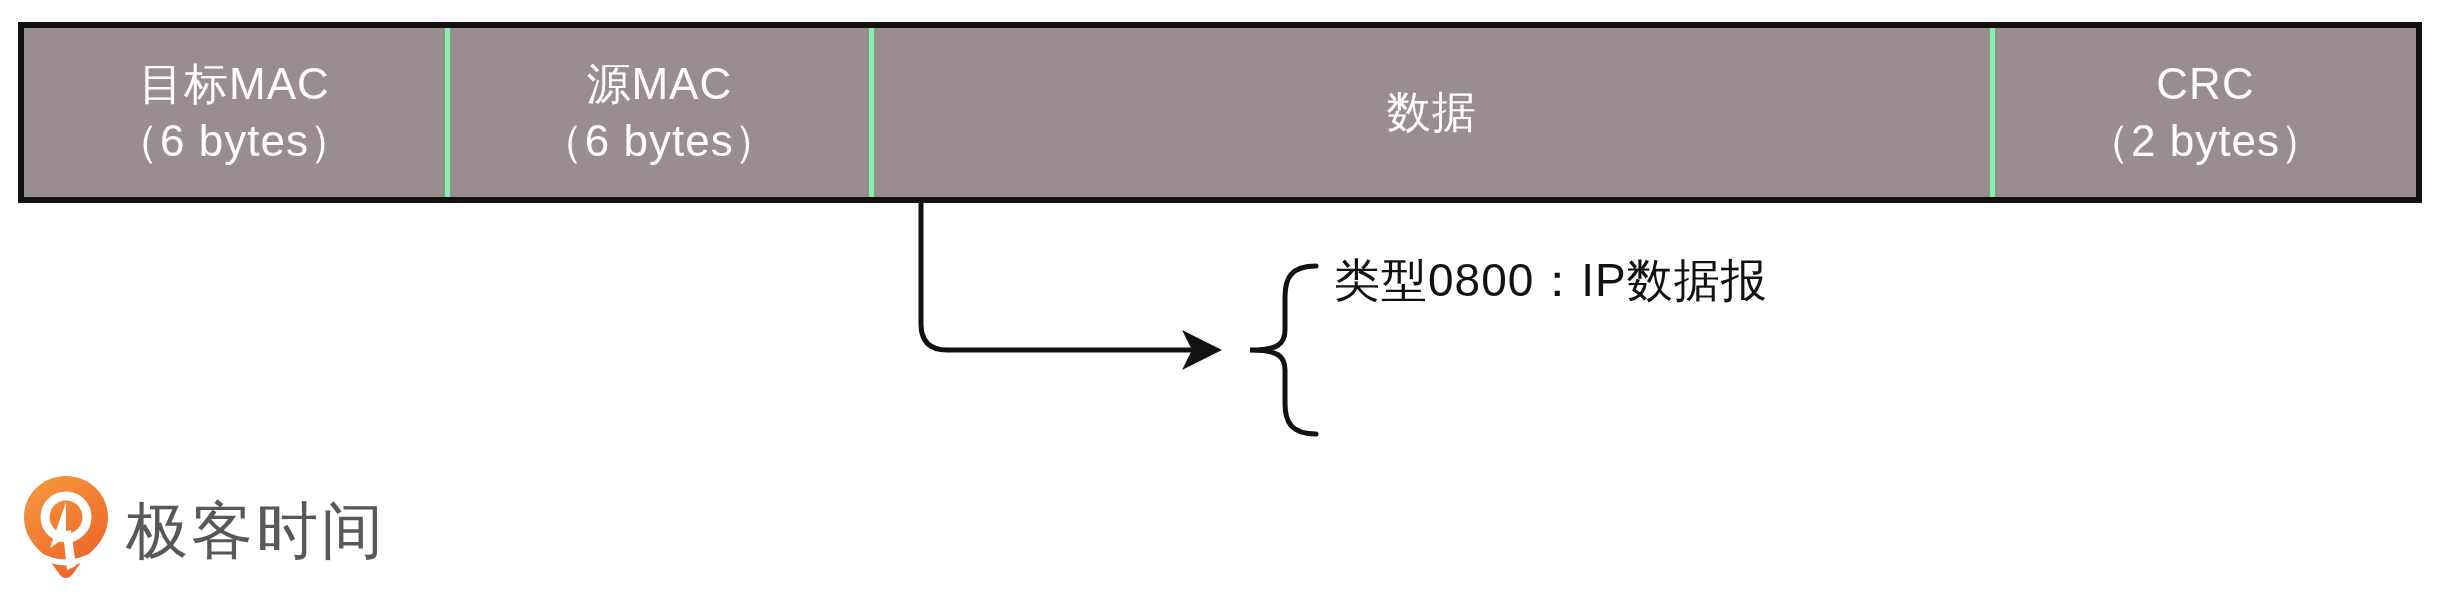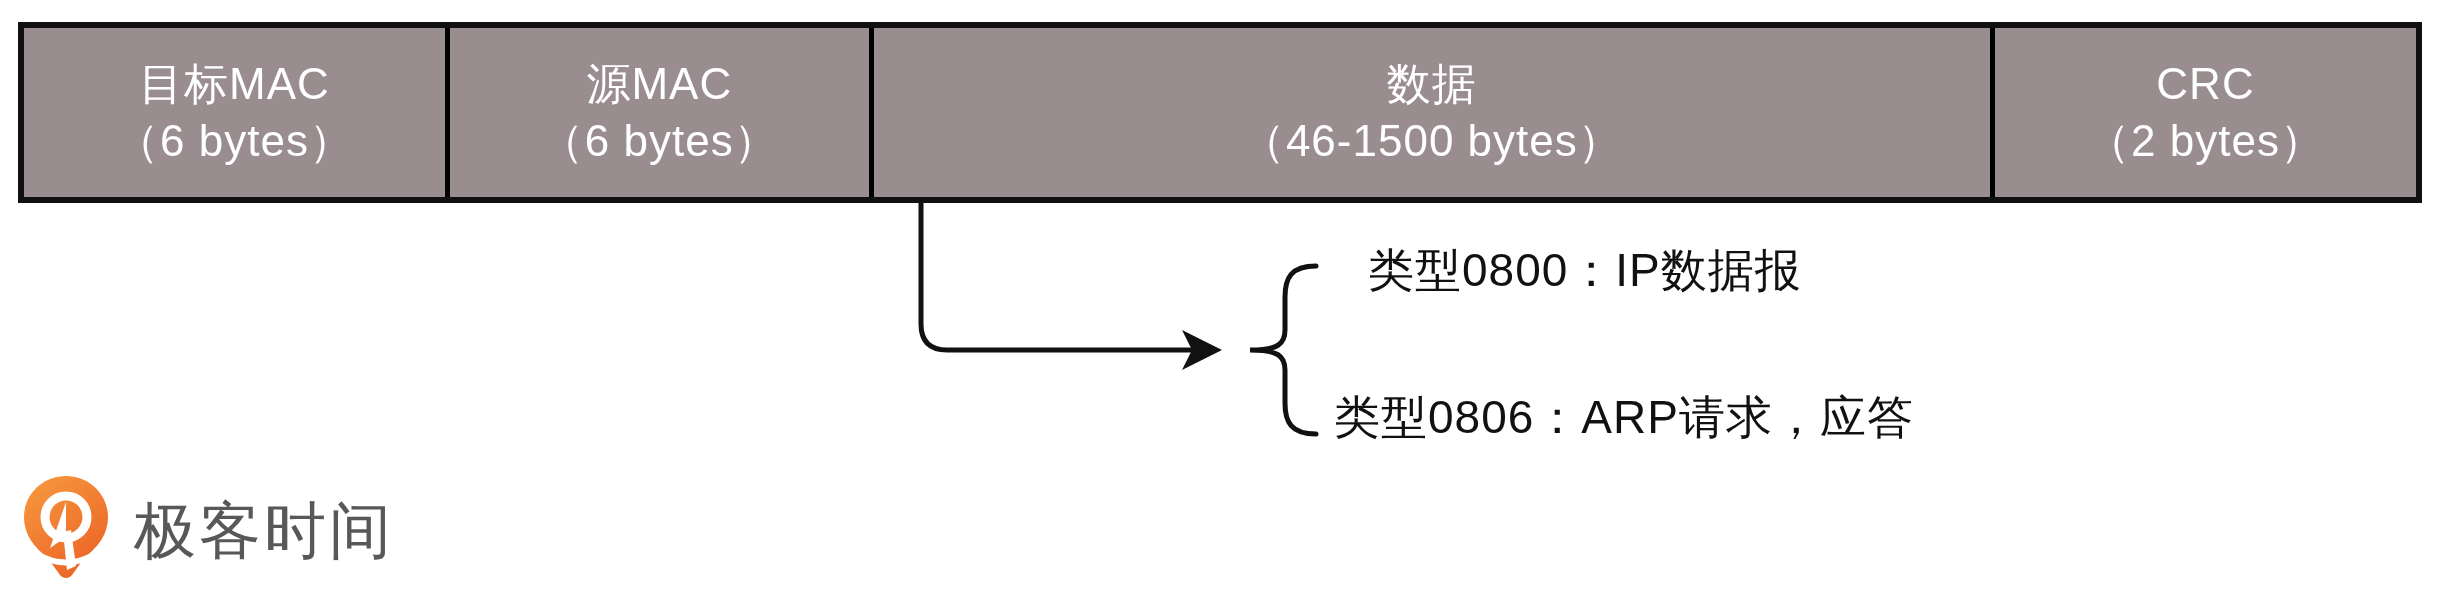--- a/index.html
+++ b/index.html
@@ -14,21 +14,21 @@
     overflow: hidden;
   }
 
   
   .frame-table {
     position: absolute;
     left: 18px;
     top: 22px;
     width: 2404px;
     height: 181px;
-    background: #000000;
+    background: #86efac;
     border: 6px solid #111111;
     display: flex;
     gap: 5px;
   }
   .frame-cell {
     background: #9a8d90;
     color: #ffffff;
     display: flex;
     flex-direction: column;
     align-items: center;
@@ -55,31 +55,31 @@
 
   
   .annotation {
     position: absolute;
     color: #111111;
     font-size: 46px;
     white-space: nowrap;
     transform: translateY(-50%);
     letter-spacing: 1px;
   }
-  .ann-1 { left: 1334px; top: 271px; margin-left: 34px; }
+  .ann-1 { left: 1334px; top: 281px; }
   .ann-2 { left: 1334px; top: 418px; }
 
   
   .logo {
     position: absolute;
     left: 22px;
     top: 474px;
     display: flex;
     align-items: center;
-    gap: 24px;
+    gap: 16px;
   }
   .logo-text {
     color: #595757;
     font-size: 62px;
     font-weight: 500;
     letter-spacing: 3px;
     line-height: 1;
     padding-top: 4px;
   }
 </style>
@@ -92,21 +92,20 @@
     <div class="frame-cell w-dest">
       <span>目标MAC</span>
       <span>（6 bytes）</span>
     </div>
     <div class="frame-cell w-src">
       <span>源MAC</span>
       <span>（6 bytes）</span>
     </div>
     <div class="frame-cell w-data">
       <span>数据</span>
-      <span>（46-1500 bytes）</span>
     </div>
     <div class="frame-cell w-crc">
       <span>CRC</span>
       <span>（2 bytes）</span>
     </div>
   </div>
 
   <svg class="overlay" viewBox="0 0 2443 601">
 
     <path d="M 921 203 L 921 324 Q 921 350 947 350 L 1192 350" fill="none" stroke="#111111" stroke-width="5"></path>
@@ -116,21 +115,20 @@
     <path d="M 1316 266
              C 1291 266 1285 278 1285 297
              L 1285 330
              C 1285 344 1278 350 1250 350
              C 1278 350 1285 356 1285 370
              L 1285 403
              C 1285 422 1291 434 1316 434" fill="none" stroke="#111111" stroke-width="5" stroke-linecap="round"></path>
   </svg>
 
   <div class="annotation ann-1">类型0800：IP数据报</div>
-  <div class="annotation ann-2">类型0806：ARP请求，应答</div>
 
   <div class="logo">
     <svg width="88" height="110" viewBox="0 0 88 110">
       <defs>
         <linearGradient id="gkOrange" x1="0" y1="0" x2="0.6" y2="1">
           <stop offset="0" stop-color="#f79b40"></stop>
           <stop offset="1" stop-color="#ec6527"></stop>
         </linearGradient>
       </defs>
 

